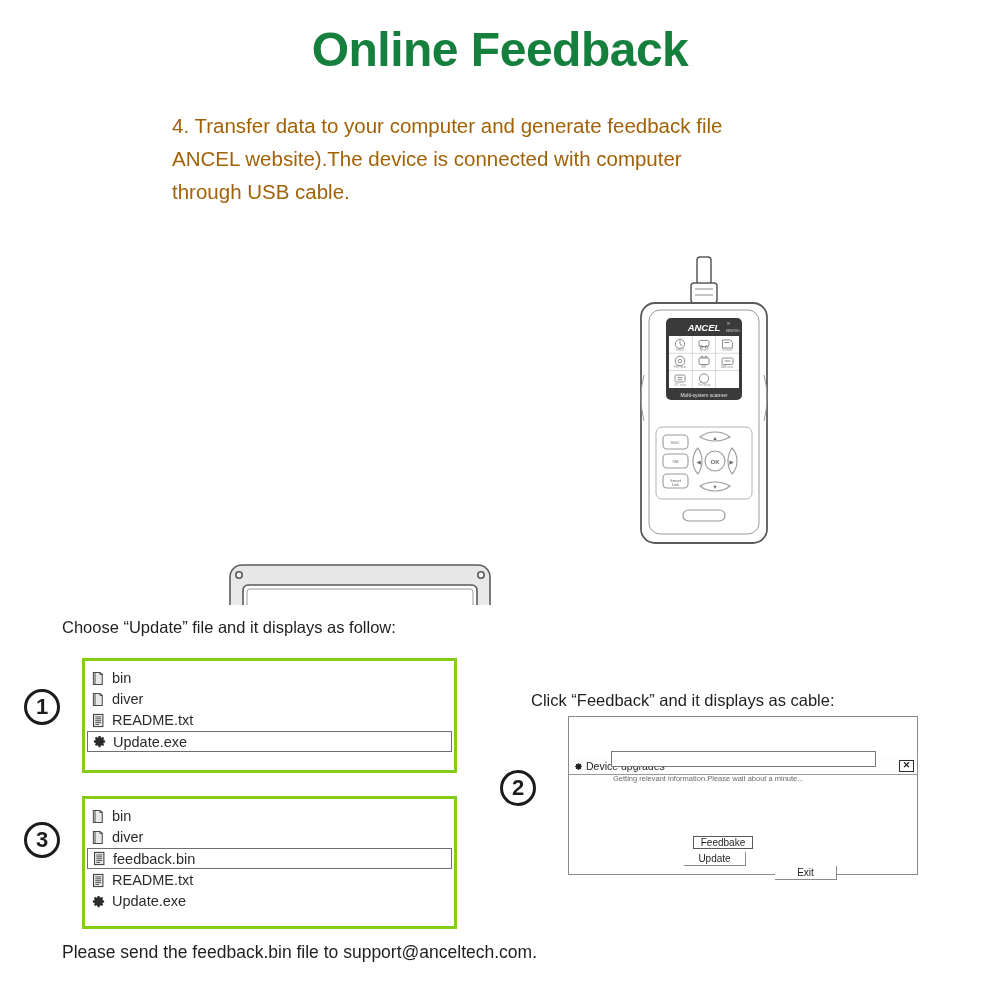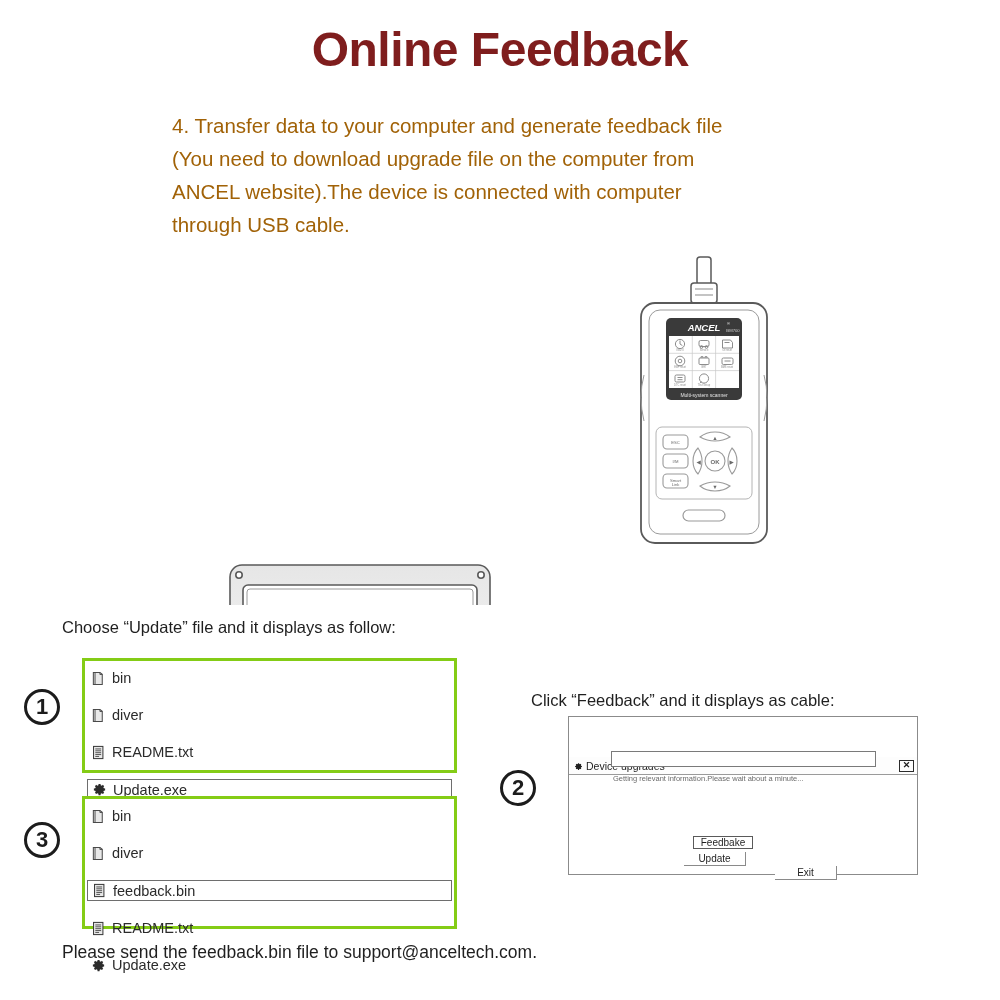--- a/index.html
+++ b/index.html
@@ -19,21 +19,21 @@
 
   
   .title {
     position: absolute;
     left: 0; top: 22px;
     width: 1000px;
     text-align: center;
     font-size: 48px;
     font-weight: bold;
     letter-spacing: -0.5px;
-    color: #7f1d1d;
+    color: #15803d;
   }
 
   
   .intro {
     position: absolute;
     left: 172px; top: 109px;
     width: 660px;
     font-size: 20.5px;
     line-height: 33px;
     color: #a16207;
@@ -80,21 +80,21 @@
   }
   #panel1 { left: 82px; top: 658px; width: 375px; height: 115px; }
   #panel3 { left: 82px; top: 796px; width: 375px; height: 133px; }
 
   .filerow {
     display: flex; align-items: center;
     height: 20px;
     padding-left: 6px;
     font-size: 14.5px;
     color: #2b2b2b;
-    margin-top: 17px;
+    margin-top: 1px;
   }
   #panel1 > .filerow:first-child,
   #panel3 > .filerow:first-child { margin-top: 7px; }
 
   .filerow.selected {
     border: 1px solid #6e6e6e;
     margin-left: 2px;
     margin-right: 2px;
     padding-left: 4px;
     height: 21px;
@@ -167,21 +167,20 @@
 </style>
 </head>
 <body>
 
 <div id="page">
 
   <div class="title">Online Feedback</div>
 
   <div class="intro">
     <span class="ln">4. Transfer data to your computer and generate feedback file</span>
-    <span class="ln">(You need to download upgrade file on the computer from</span>
     <span class="ln">ANCEL website).The device is connected with computer</span>
     <span class="ln">through USB cable.</span>
   </div>
 
   <div class="illu">
     <svg width="1000" height="350" viewBox="0 0 1000 350">
       <defs>
         <linearGradient id="lidTop" x1="0" y1="0" x2="0" y2="1">
           <stop offset="0%" stop-color="#e6e6e6"></stop>
           <stop offset="100%" stop-color="#fafafa"></stop>

